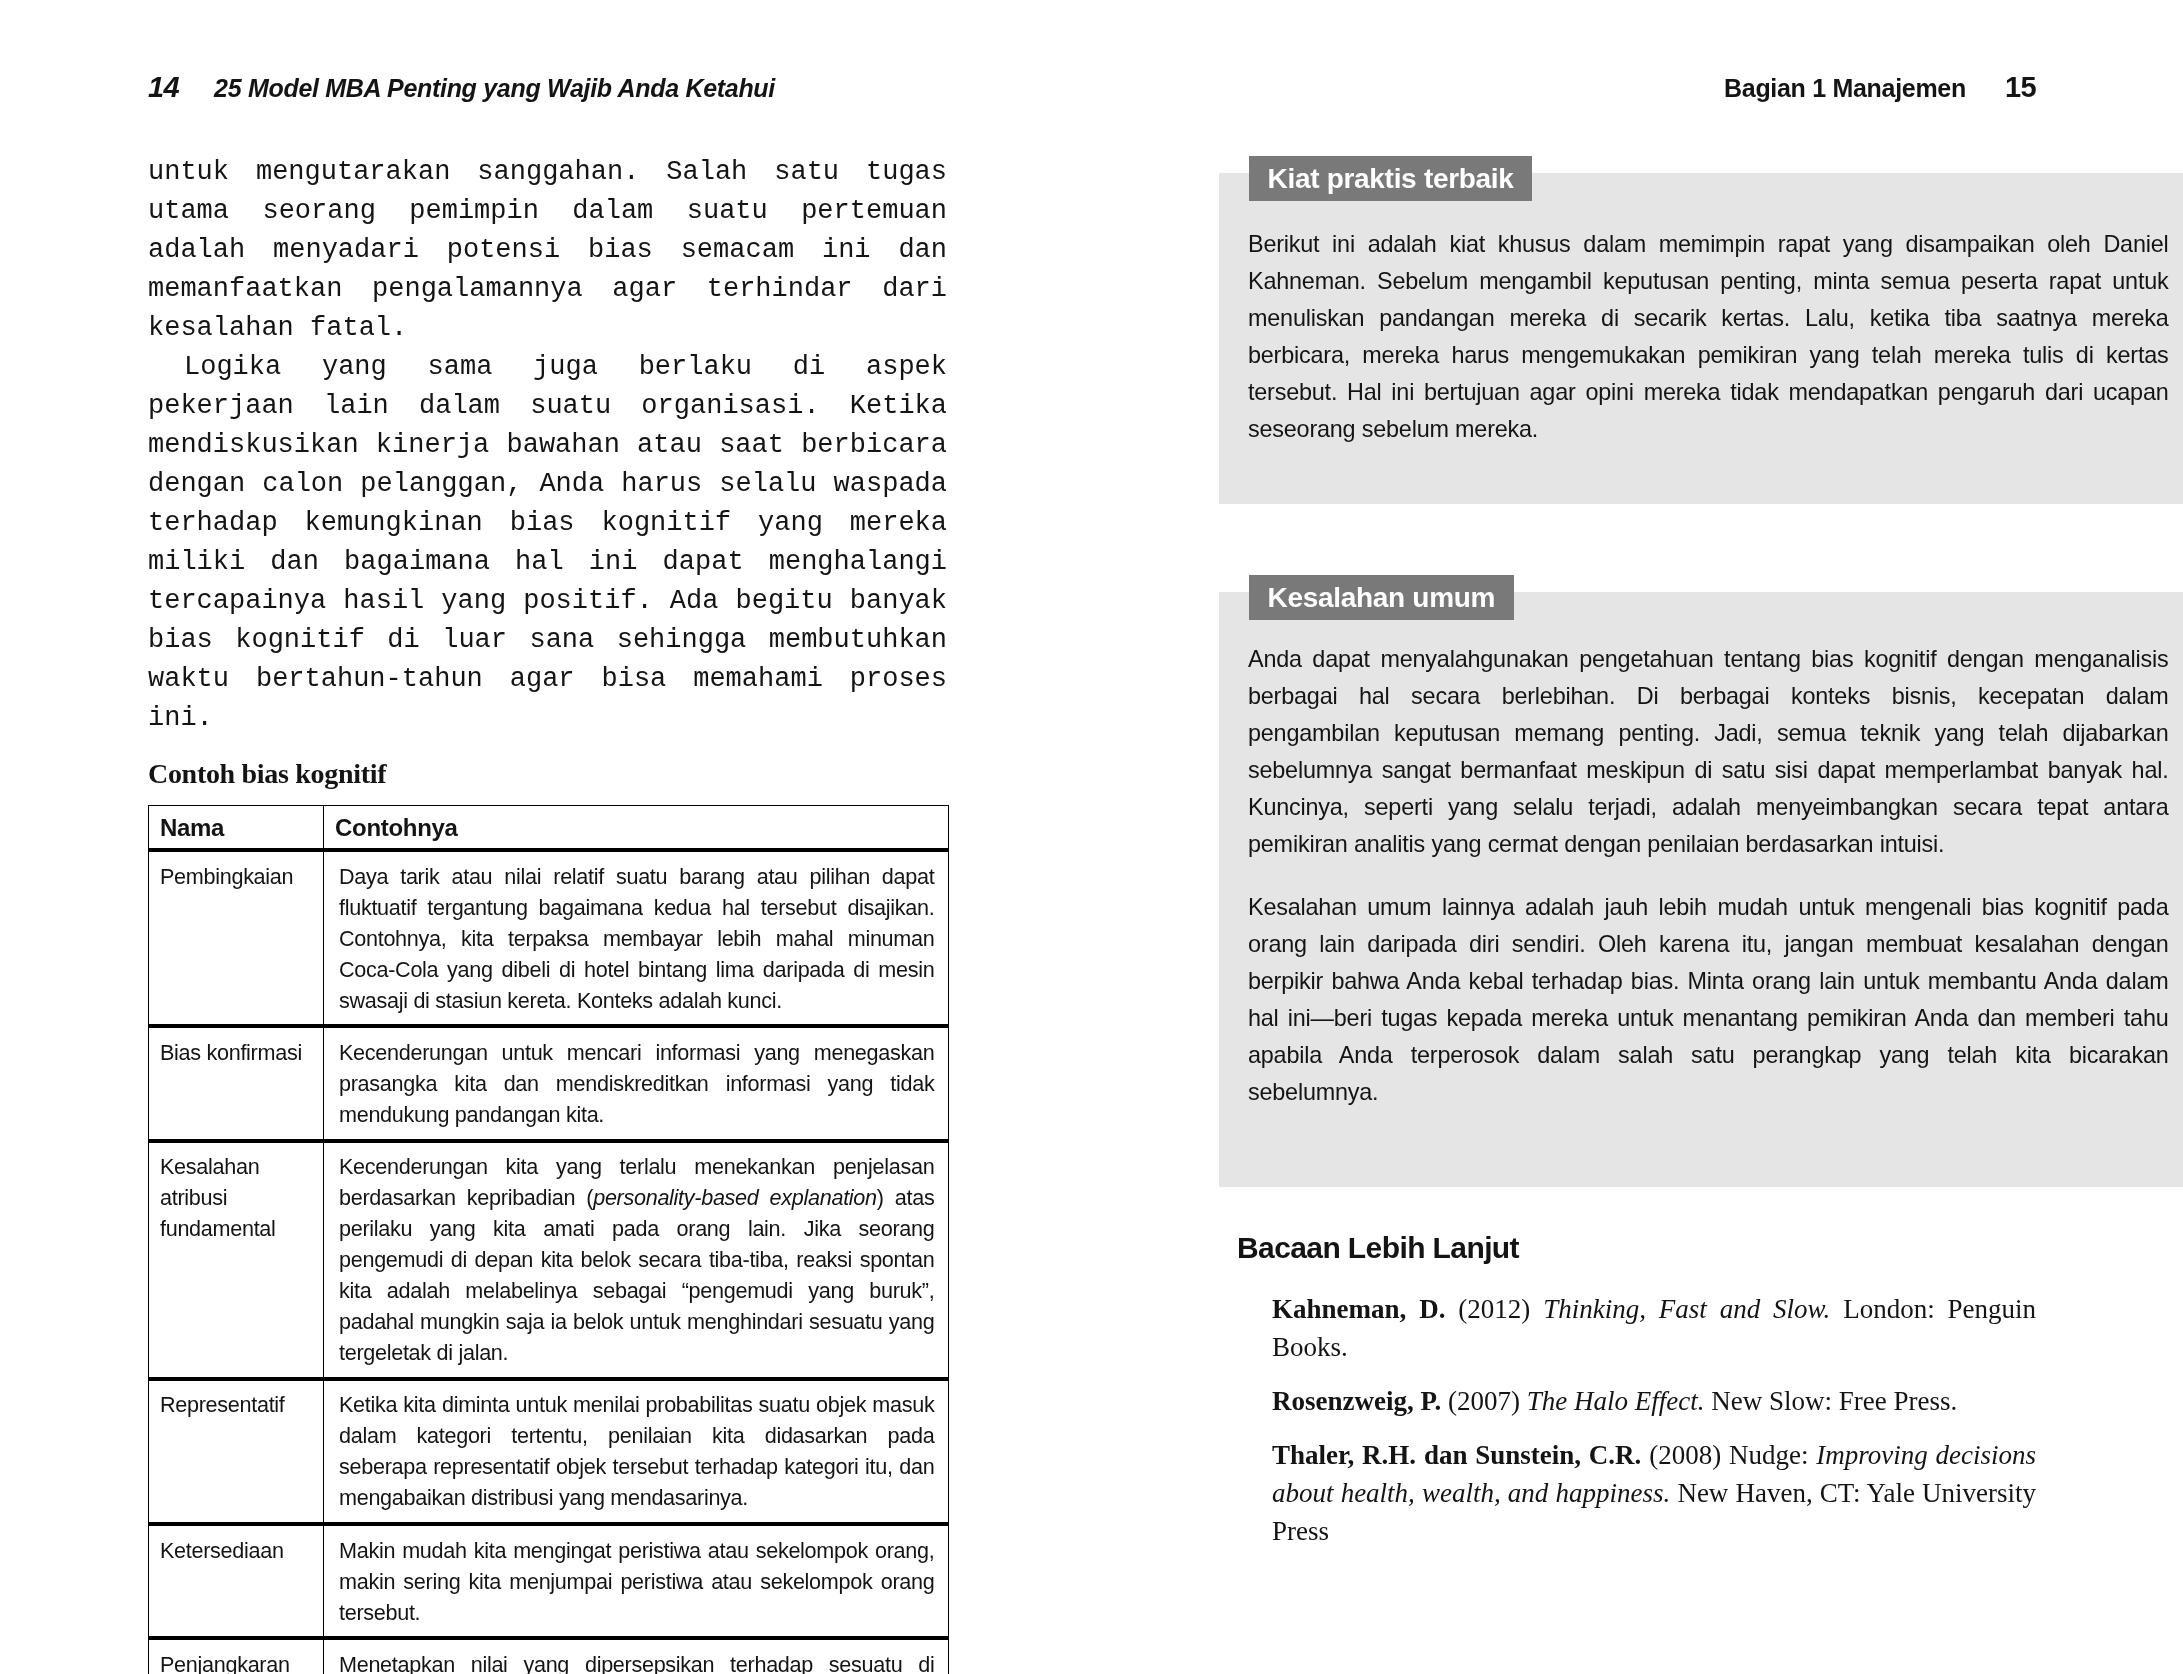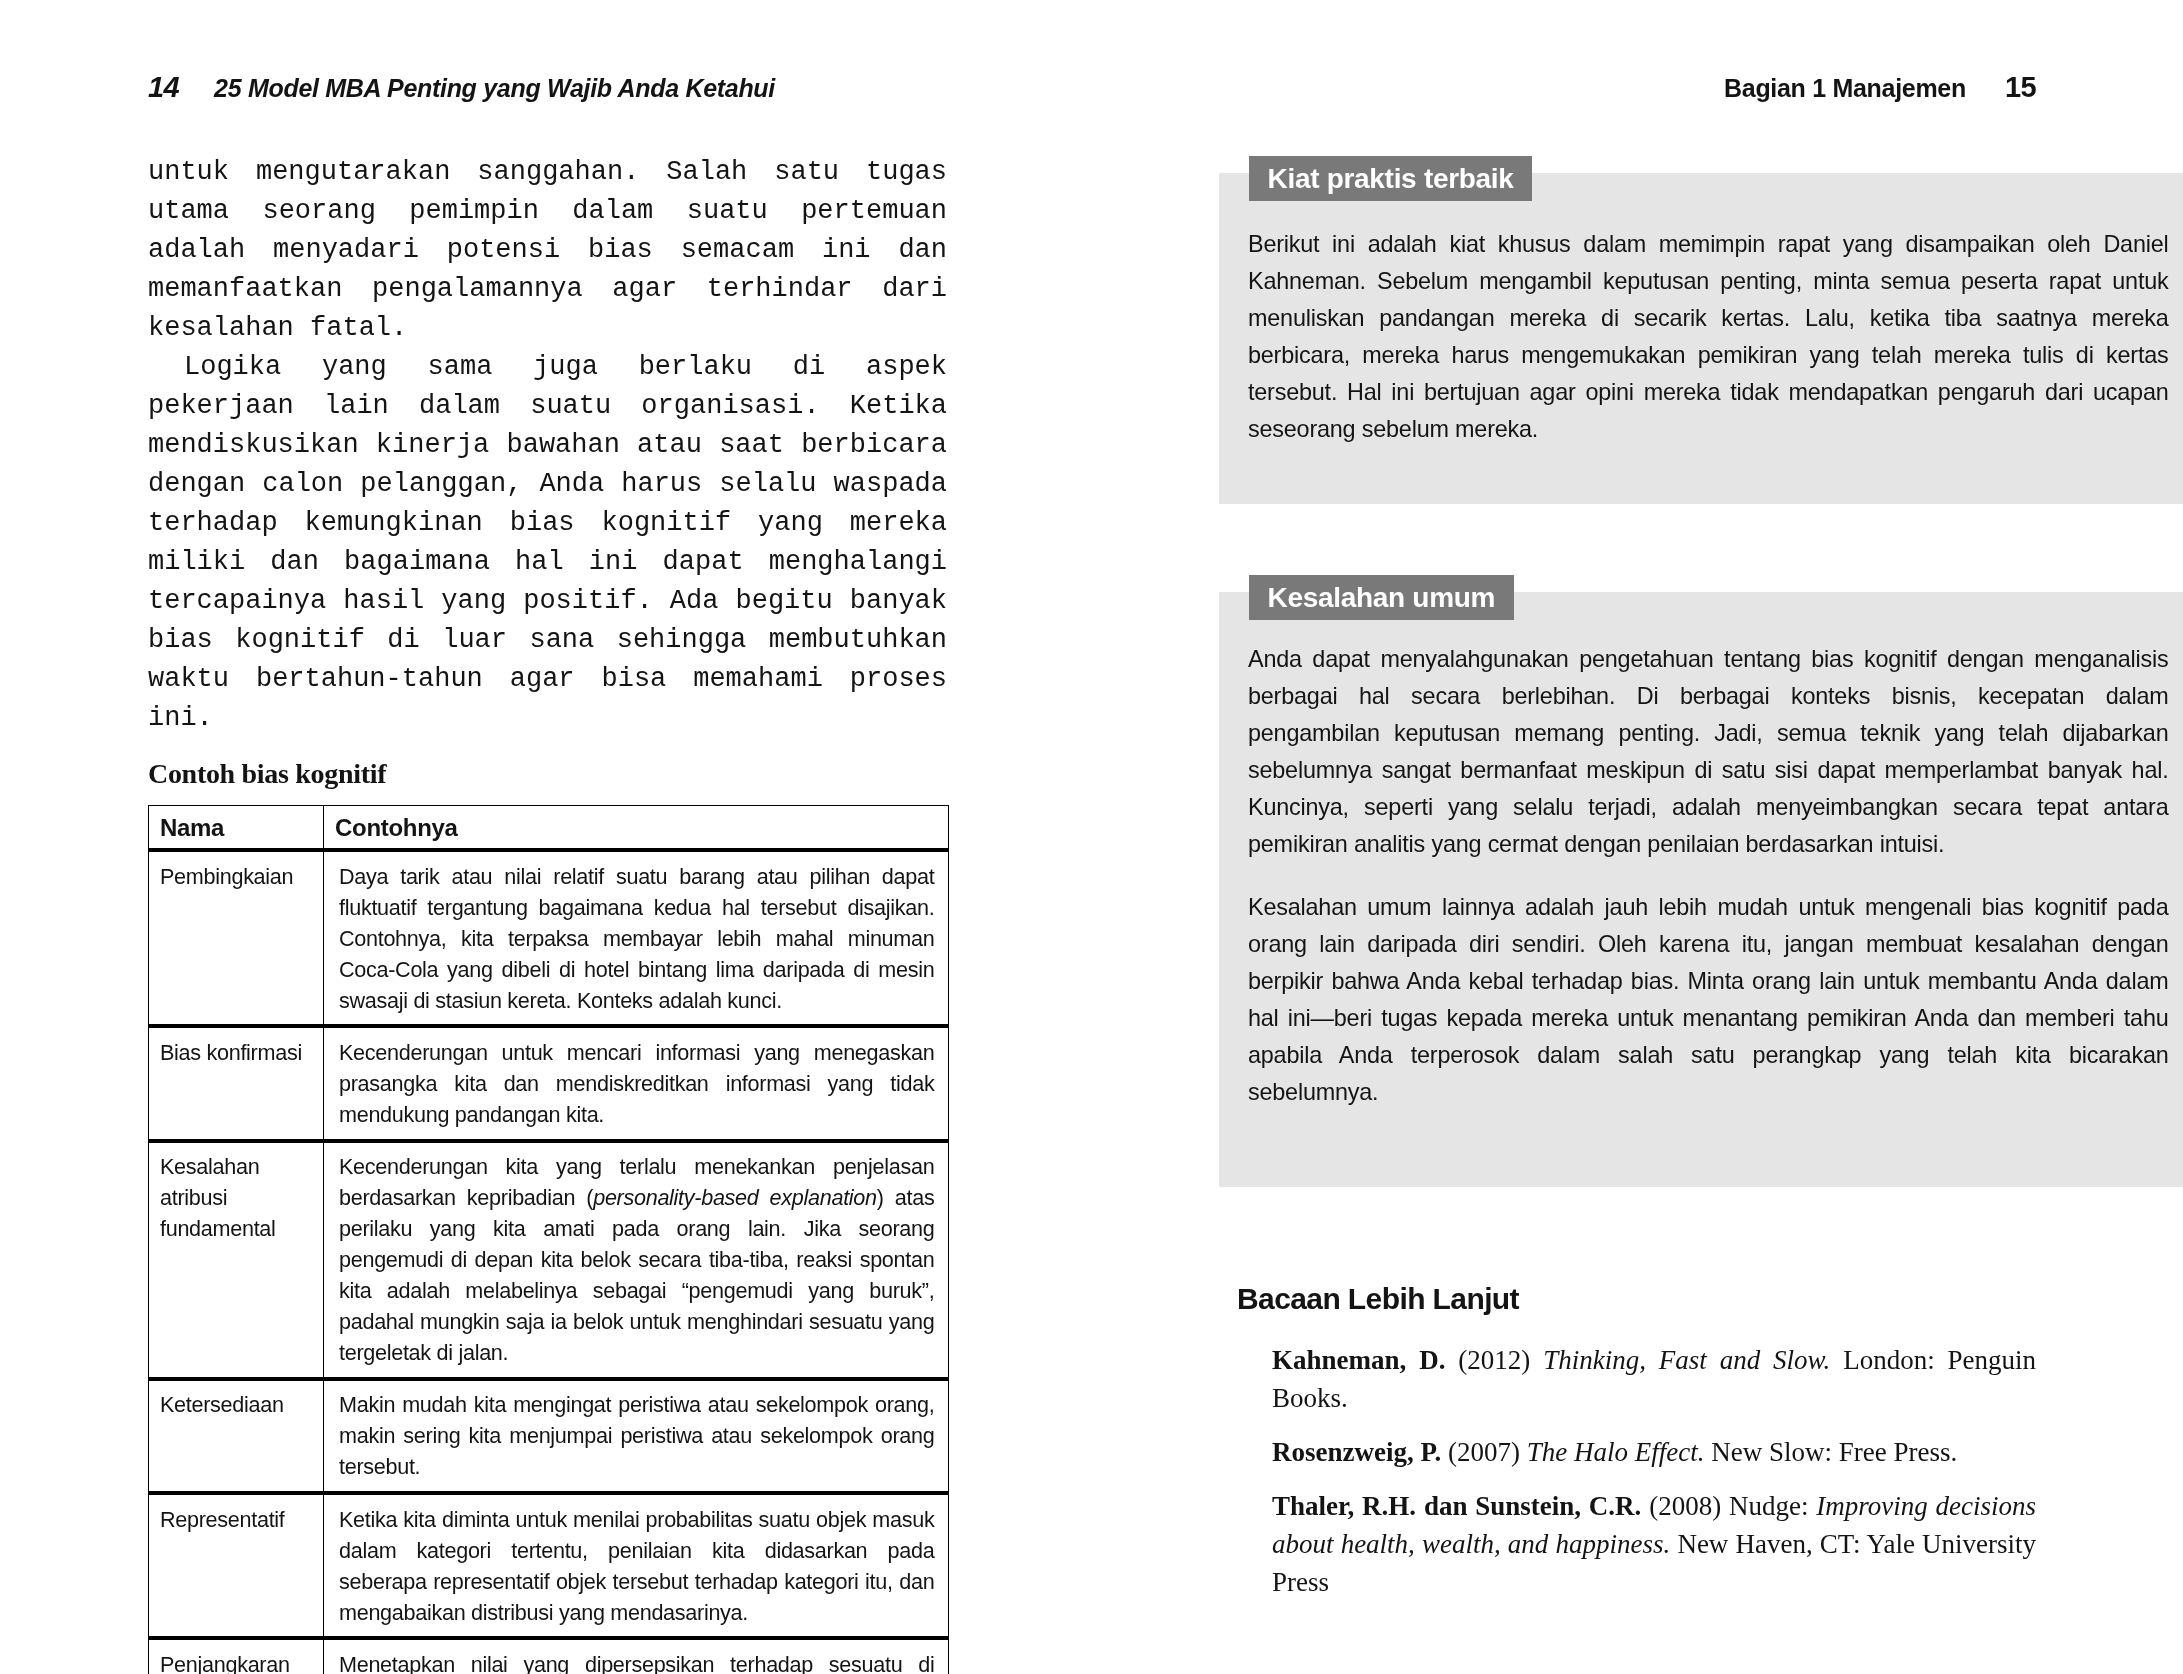--- a/index.html
+++ b/index.html
@@ -59,21 +59,21 @@
     color:var(--label-text);font-weight:bold;font-size:28px;line-height:1;
     padding:9.2px 18.5px 8px 18.5px;white-space:nowrap;letter-spacing:-0.3px;
   }
   #callout-best-practice{top:173px;min-height:331px;padding:53px 18.5px 25px 29px;}
   #callout-common-mistakes{top:592px;min-height:595px;padding:49px 18.5px 27px 29px;}
   .callout-par{
     font-size:23.4px;line-height:37px;text-align:justify;margin:0;letter-spacing:-0.2px;
   }
   .callout-par + .callout-par{margin-top:26px;}
   
-  .further{position:absolute;left:1237px;top:1282px;width:799px;}
+  .further{position:absolute;left:1237px;top:1231px;width:799px;}
   .further-heading{
     font-weight:bold;font-size:30px;margin:0 0 25px 0;letter-spacing:-0.6px;
   }
   .reference{
     font-family:"Liberation Serif", serif;font-size:27px;line-height:38px;
     text-align:justify;margin:0 0 16px 0;padding-left:35px;
   }
   .b{font-weight:bold;}
   .i{font-style:italic;}
 </style>
@@ -110,26 +110,26 @@
       </tr>
       <tr class="data-row">
         <td class="cell-name"><span>Bias konfirmasi</span></td>
         <td class="cell-desc"><span>Kecenderungan untuk mencari informasi yang menegaskan prasangka kita dan mendiskreditkan informasi yang tidak mendukung pandangan kita.</span></td>
       </tr>
       <tr class="data-row">
         <td class="cell-name"><span>Kesalahan atribusi fundamental</span></td>
         <td class="cell-desc"><span>Kecenderungan kita yang terlalu menekankan penjelasan berdasarkan kepribadian (</span><span class="i">personality-based explanation</span><span>) atas perilaku yang kita amati pada orang lain. Jika seorang pengemudi di depan kita belok secara tiba-tiba, reaksi spontan kita adalah melabelinya sebagai “pengemudi yang buruk”, padahal mungkin saja ia belok untuk menghindari sesuatu yang tergeletak di jalan.</span></td>
       </tr>
       <tr class="data-row">
+        <td class="cell-name"><span>Representatif</span></td>
+        <td class="cell-desc"><span>Ketika kita diminta untuk menilai probabilitas suatu objek masuk dalam kategori tertentu, penilaian kita didasarkan pada seberapa representatif objek tersebut terhadap kategori itu, dan mengabaikan distribusi yang mendasarinya.</span></td>
+      </tr>
+      <tr class="data-row">
         <td class="cell-name"><span>Ketersediaan</span></td>
         <td class="cell-desc"><span>Makin mudah kita mengingat peristiwa atau sekelompok orang, makin sering kita menjumpai peristiwa atau sekelompok orang tersebut.</span></td>
-      </tr>
-      <tr class="data-row">
-        <td class="cell-name"><span>Representatif</span></td>
-        <td class="cell-desc"><span>Ketika kita diminta untuk menilai probabilitas suatu objek masuk dalam kategori tertentu, penilaian kita didasarkan pada seberapa representatif objek tersebut terhadap kategori itu, dan mengabaikan distribusi yang mendasarinya.</span></td>
       </tr>
       <tr class="data-row">
         <td class="cell-name"><span>Penjangkaran </span><span class="i">(anchoring)</span></td>
         <td class="cell-desc"><span>Menetapkan nilai yang dipersepsikan terhadap sesuatu di tingkat tinggi ataupun rendah secara sembarangan. Hal ini sering kali terlihat di dalam negosiasi, contohnya seorang penjual yang menetapkan harga tinggi lalu memberikan potongan harga sehingga membuat kita merasa mendapatkan kesepakatan jual beli yang paling baik.</span></td>
       </tr>
     </tbody>
   </table>
 </div>
 
 <div class="callout" id="callout-best-practice">

